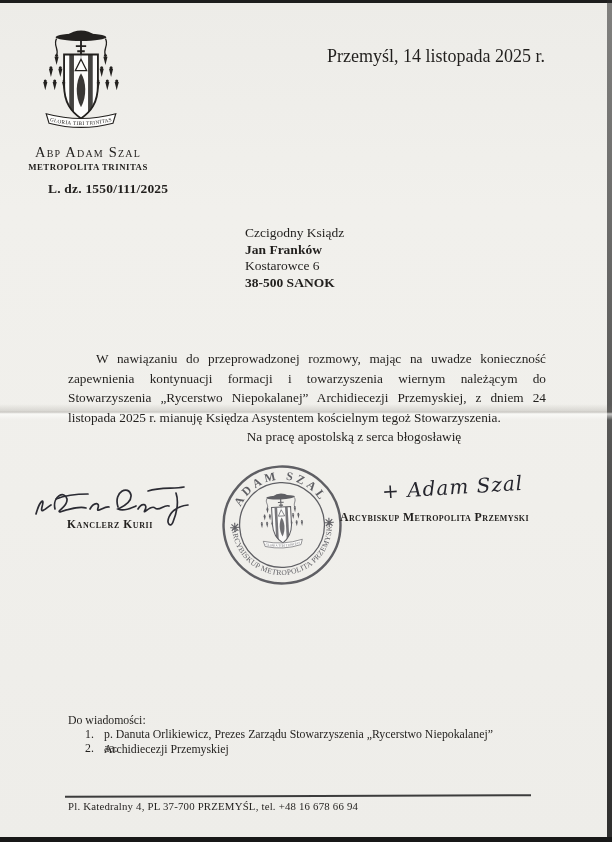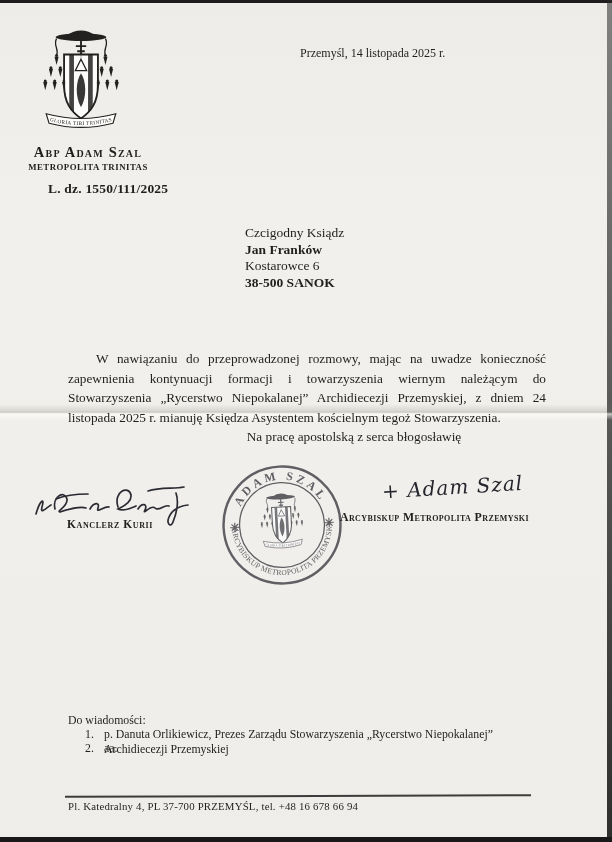--- a/index.html
+++ b/index.html
@@ -11,25 +11,25 @@
   }
   .abs{position:absolute;}
   .scan-edge-top{left:0;top:0;width:612px;height:3px;background:#1d1d1d;}
   .scan-edge-bottom{left:0;top:837px;width:612px;height:5px;background:#181818;}
   .scan-edge-right{left:607px;top:0;width:5px;height:842px;
     background:linear-gradient(180deg,rgba(40,40,40,.55),rgba(25,25,25,.9));}
   .crease{left:0;top:404px;width:612px;height:16px;
     background:linear-gradient(180deg,rgba(0,0,0,0) 0%,rgba(125,120,112,.20) 42%,rgba(104,99,92,.28) 50%,rgba(255,255,253,.65) 62%,rgba(0,0,0,0) 100%);}
   .coat{left:34px;top:26px;width:94px;height:106px;color:#23211f;}
   .hd-name{left:16px;top:144px;width:144px;text-align:center;
-    font-variant:small-caps;font-weight:bold;font-size:14.5px;letter-spacing:1.2px;}
+    font-variant:small-caps;font-weight:normal;font-size:14.5px;letter-spacing:1.2px;}
   .hd-title{left:16px;top:162px;width:144px;text-align:center;
     font-weight:bold;font-size:8.8px;letter-spacing:.5px;}
   .hd-ref{left:48px;top:181px;font-weight:bold;font-size:13.5px;letter-spacing:.2px;}
-  .dateline{left:300px;top:46px;width:245px;text-align:left;font-size:12px;}
+  .dateline{left:300px;top:46px;width:245px;text-align:right;font-size:18px;}
   .recipient{left:245px;top:225px;font-size:13.5px;line-height:16.5px;}
   .recipient .b{font-weight:bold;font-family:Liberation Serif, serif;}
   .body-par{left:68px;top:329px;width:478px;font-size:13.3px;line-height:19.6px;
     text-align:justify;text-indent:28px;hyphens:auto;margin-top:20px;}
   .blessing{left:0;top:429px;width:612px;text-align:center;font-size:13.3px;margin-left:48px;}
   .sig-left-svg{left:28px;top:478px;width:170px;height:52px;}
   .sig-left-cap{left:30px;top:518px;width:160px;text-align:center;
     font-variant:small-caps;font-weight:bold;font-size:11.5px;letter-spacing:.6px;}
   .stamp{left:216px;top:459px;width:132px;height:132px;transform:rotate(-3deg);opacity:.88;color:#4c4c52;}
   .sig-right{left:382px;top:474px;width:180px;font-size:20px;font-style:italic;

